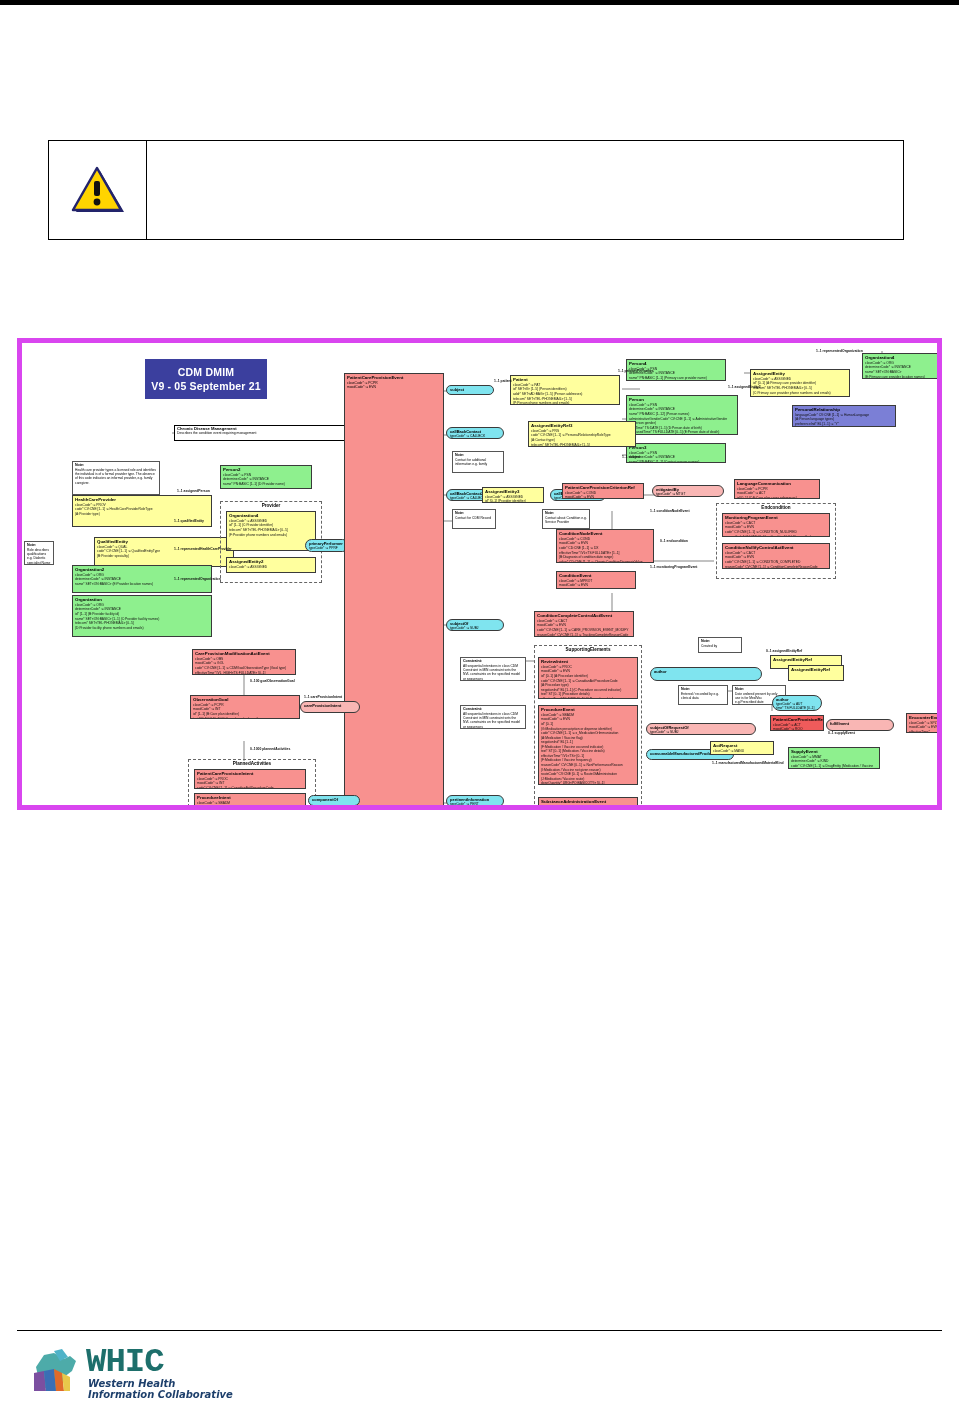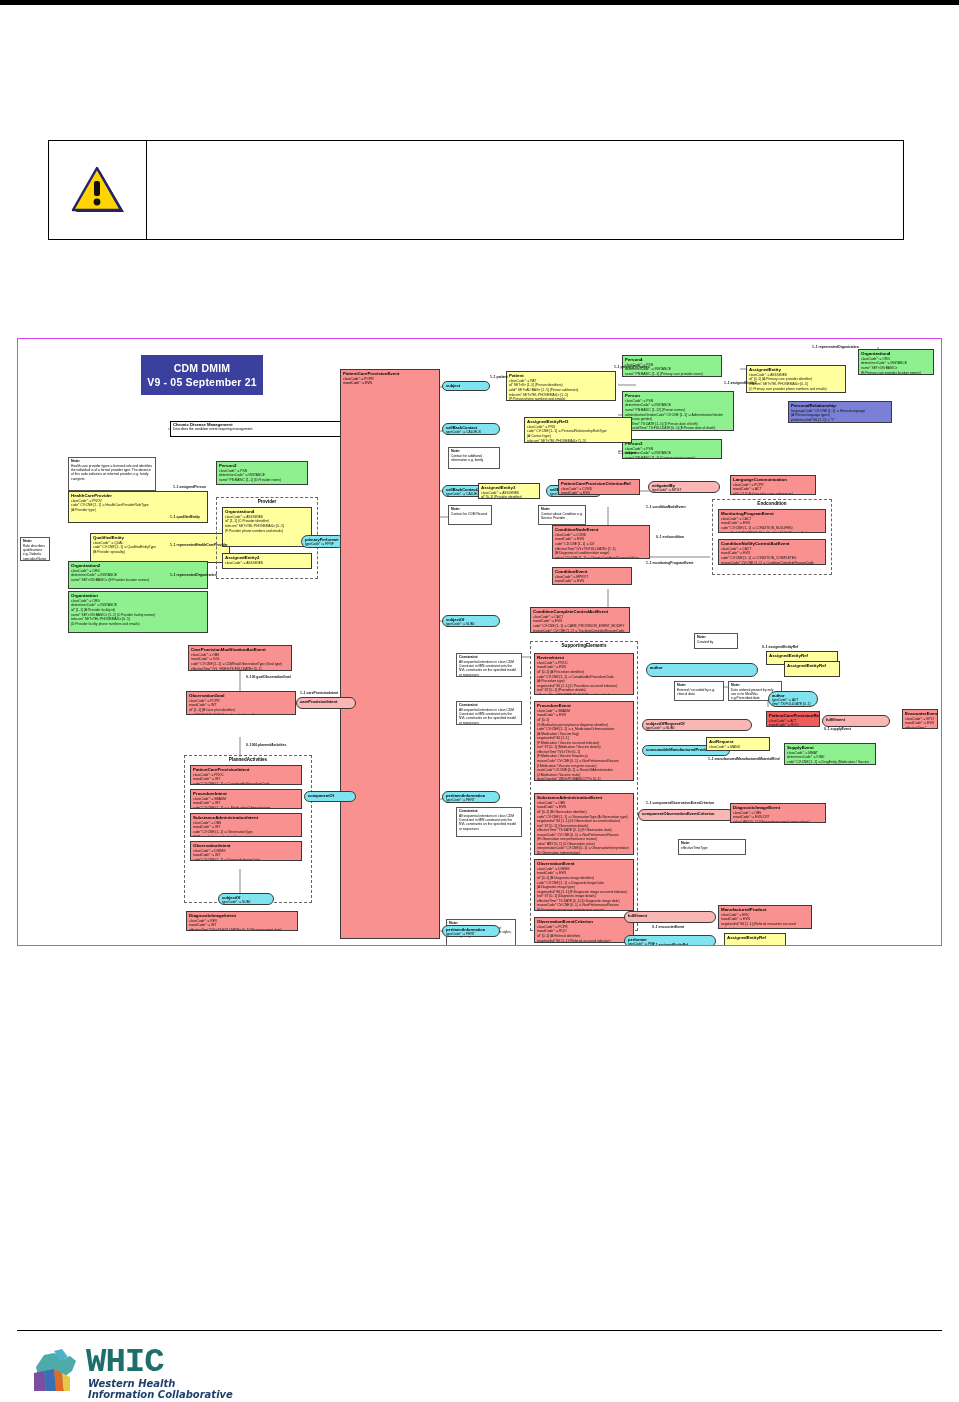--- a/index.html
+++ b/index.html
@@ -8,21 +8,21 @@
   .top-rule{position:absolute;left:0;top:0;width:959px;height:5px;background:#000;}
 
   
   .warn-box{position:absolute;left:48px;top:140px;width:856px;height:100px;border:1px solid #000;display:flex;box-sizing:border-box;background:#fff;}
   .warn-icon-cell{width:98px;border-right:1px solid #000;display:flex;align-items:center;justify-content:center;box-sizing:border-box;}
   .warn-body{flex:1;padding:8px 10px;font-size:11px;line-height:1.45;}
   .tri{position:relative;width:54px;height:48px;}
   .tri svg{display:block;}
 
   
-  .diagram{position:absolute;left:17px;top:338px;width:925px;height:608px;border:1px solid #d946ef;background:#fff;box-sizing:border-box;overflow:hidden;}
+  .diagram{position:absolute;left:17px;top:338px;width:925px;height:472px;border:5px solid #d946ef;background:#fff;box-sizing:border-box;overflow:hidden;}
 
   .title-block{position:absolute;left:123px;top:16px;width:122px;height:40px;background:#3b3f9e;color:#fff;
       display:flex;flex-direction:column;align-items:center;justify-content:center;font-size:10.5px;line-height:1.35;font-weight:bold;letter-spacing:.2px;}
 
   
   .box{position:absolute;border:1px solid #3a3a3a;box-sizing:border-box;overflow:hidden;}
   .box .hdr{font-size:4.4px;font-weight:bold;line-height:1.35;padding:1px 2px 0 2px;display:block;}
   .box .attrs{font-size:3.3px;line-height:1.38;padding:0 2px 1px 2px;display:block;color:#111;}
   .pink{background:#f8918f;}
   .yellow{background:#ffff9e;}

